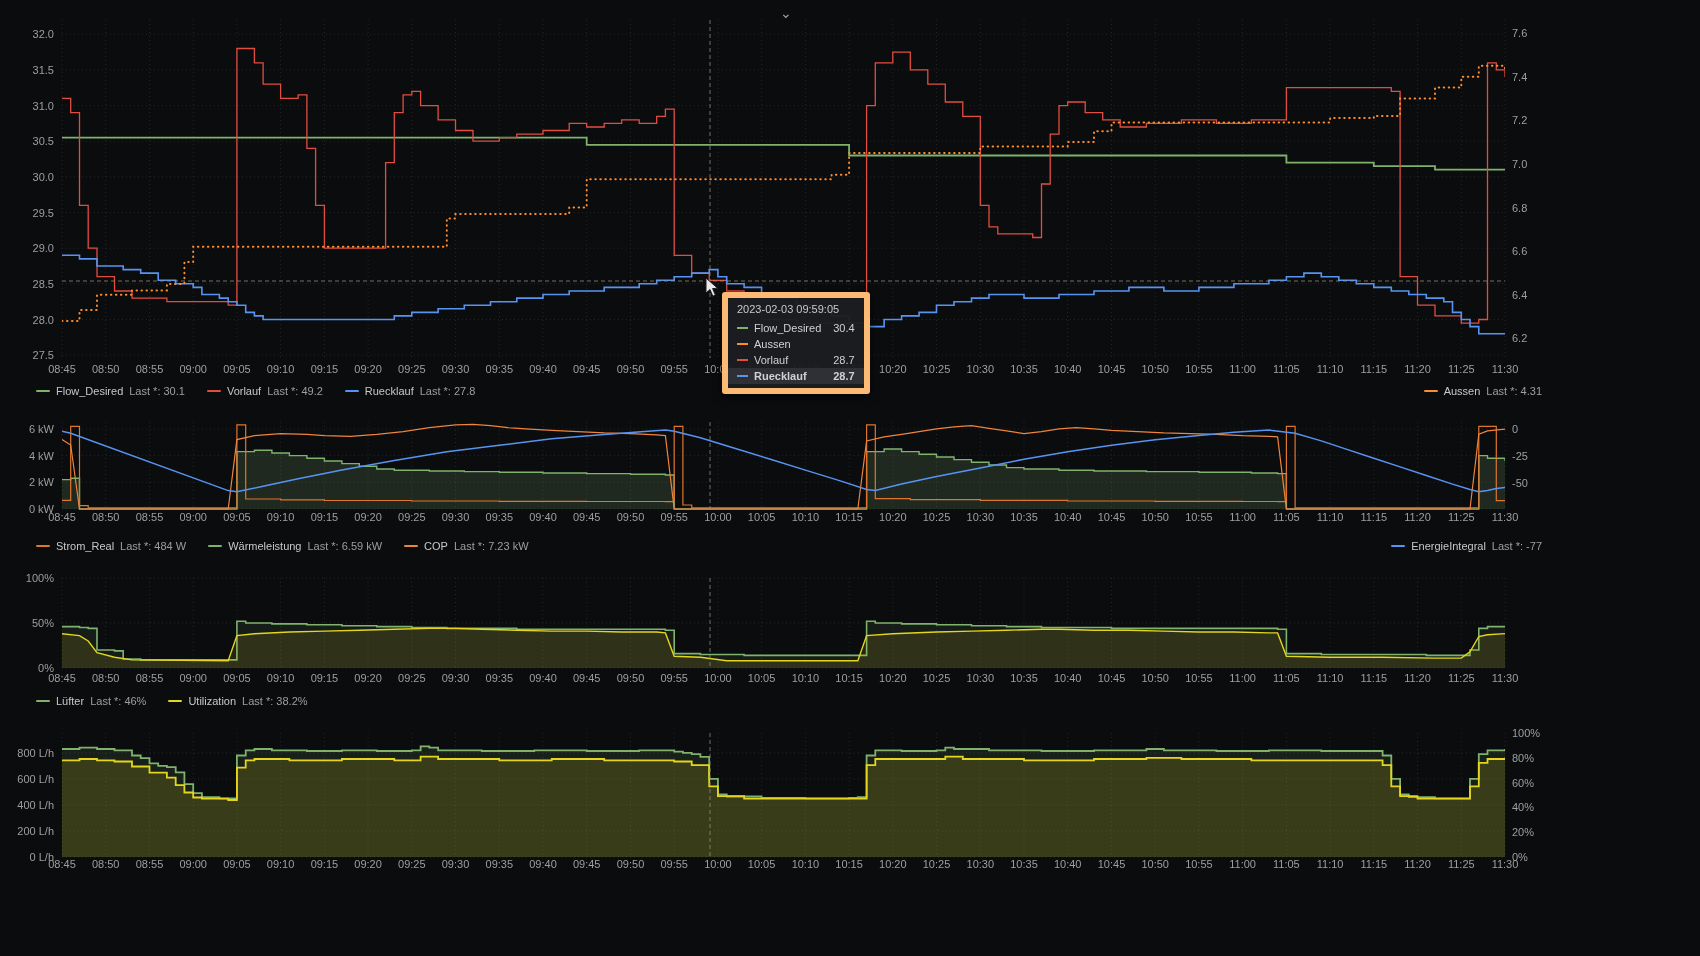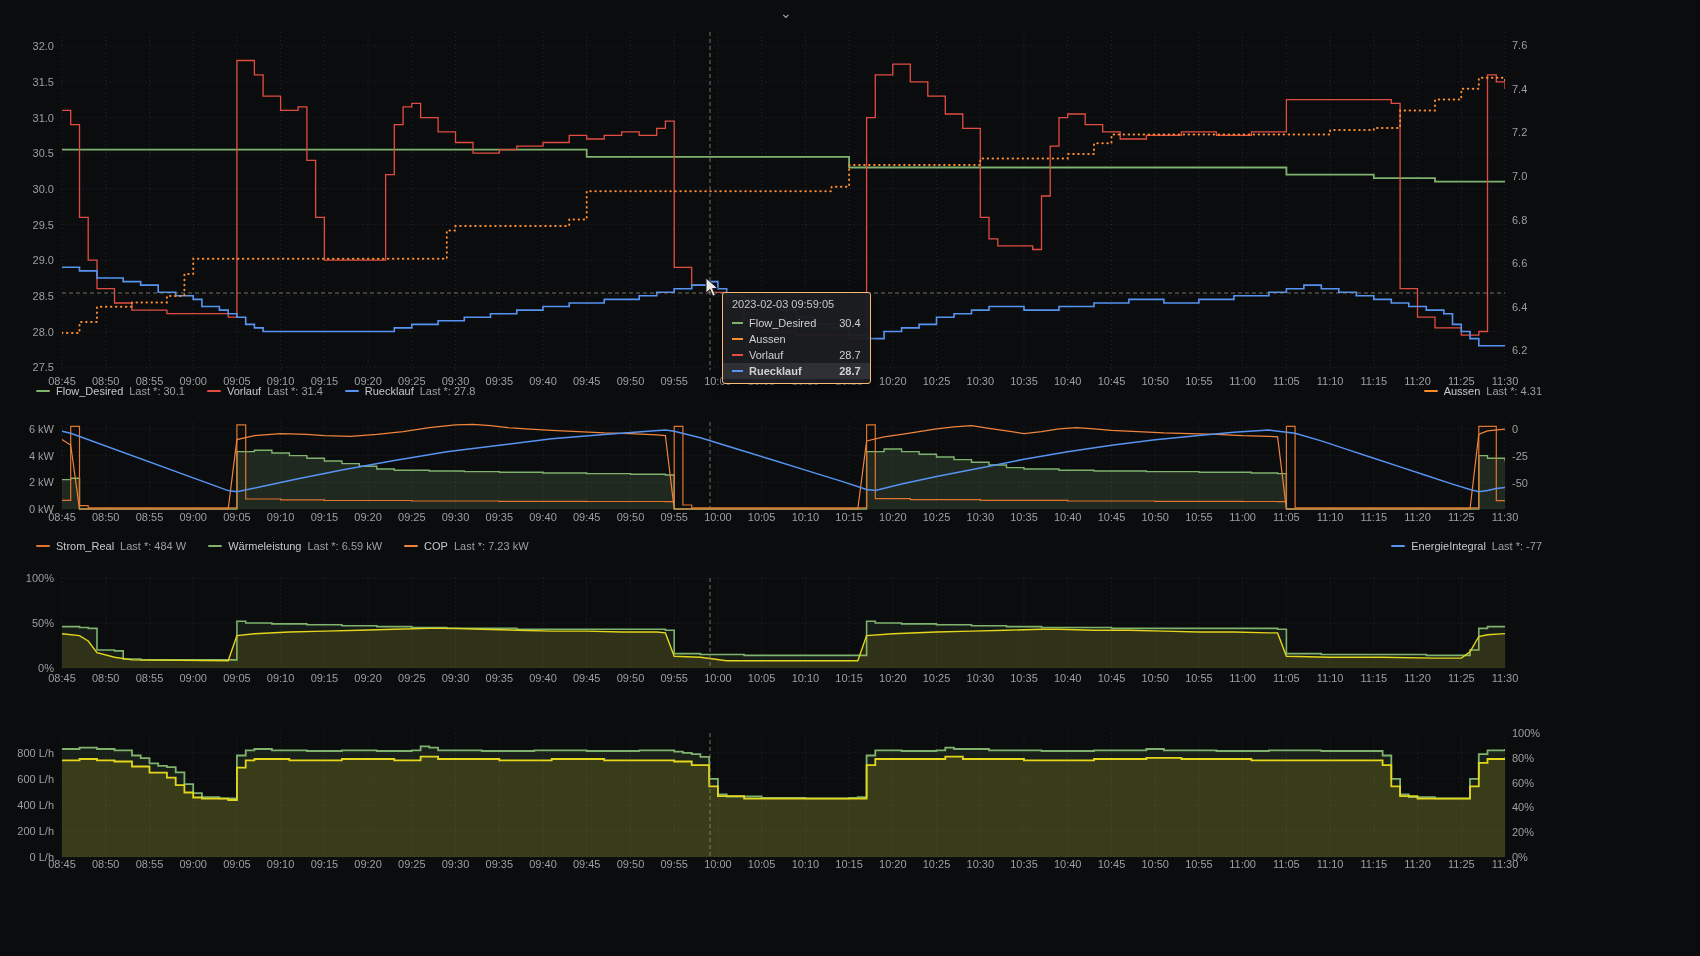--- a/index.html
+++ b/index.html
@@ -1,47 +1,47 @@
 <!DOCTYPE html>
 <html><head>
 <meta charset="utf-8">
 <style>
   html,body{margin:0;padding:0;background:#0b0c0e;}
   body{width:1700px;height:956px;overflow:hidden;position:relative;
        font-family:"Liberation Sans",sans-serif;color:#c7c8c9;}
   .dashboard{position:absolute;inset:0;}
   .chart{position:absolute;left:0;width:1700px;}
-  #chart-0{top:12px;height:378px;}
+  #chart-0{top:0;height:378px;}
   #chart-1{top:416px;height:112px;}
   #chart-2{top:572px;height:116px;}
   #chart-3{top:726px;height:148px;}
   svg{display:block;}
   svg text{font-family:"Liberation Sans",sans-serif;font-size:11px;fill:#9d9fa1;}
   .grid-line{stroke:#232529;stroke-width:1;stroke-dasharray:1 3;}
   .crosshair-line{stroke:#95937c;stroke-width:1;stroke-dasharray:4 3;opacity:.75;}
   .legend{position:absolute;left:0;width:1700px;height:16px;font-size:11px;
           display:flex;align-items:center;}
   #legend-0{top:383px;}
   #legend-1{top:538px;}
   #legend-2{top:693px;}
   .lgroup{display:flex;gap:22px;padding-left:36px;align-items:center;}
   .rgroup{margin-left:auto;display:flex;gap:22px;padding-right:158px;align-items:center;}
   .legend-item{display:flex;align-items:center;gap:6px;cursor:pointer;white-space:nowrap;}
   .swatch{width:14px;height:2px;border-radius:1px;display:inline-block;}
   .lname{color:#c7c8c9;}
   .lval{color:#9d9fa1;text-align:center;}
   .tooltip{position:absolute;left:722px;top:292px;min-width:130px;z-index:6;
-           background:rgba(28,29,33,.96);border:1px solid #fdba74;border-radius:3px;
+           background:rgba(28,29,33,.96);border:6px solid #fdba74;border-radius:3px;
            padding:5px 0 4px;font-size:11px;color:#d0d1d2;
            box-shadow:0 3px 10px rgba(0,0,0,.65);}
   .tooltip-title{padding:0 9px 5px;color:#c7c8c9;}
   .trow{display:flex;align-items:center;gap:6px;padding:1px 9px;line-height:14px;}
   .trow .tswatch{width:11px;height:2px;flex:0 0 auto;}
   .trow .tname{flex:1;}
-  .trow .tval{margin-left:17px;}
+  .trow .tval{margin-left:6px;}
   .trow.hl{background:#2e3035;font-weight:bold;}
   .chevron{position:absolute;top:6px;left:780px;z-index:3;color:#9d9fa1;font-size:14px;
            line-height:14px;cursor:pointer;}
   .cursor{position:absolute;left:705px;top:277px;z-index:7;}
 </style>
 </head>
 <body>
 
 <div class="dashboard">
 
@@ -173,21 +173,21 @@
   <div id="legend-0" class="legend">
       <span class="lgroup">
         <span class="legend-item">
           <span class="swatch" style="background: rgb(126, 178, 109);"></span>
           <span class="lname">Flow_Desired</span>
           <span class="lval">Last *: 30.1</span>
         </span>
         <span class="legend-item">
           <span class="swatch" style="background: rgb(226, 77, 66);"></span>
           <span class="lname">Vorlauf</span>
-          <span class="lval">Last *: 31.4</span>
+          <span class="lval">Last *: 49.2</span>
         </span>
         <span class="legend-item">
           <span class="swatch" style="background: rgb(87, 148, 242);"></span>
           <span class="lname">Ruecklauf</span>
           <span class="lval">Last *: 27.8</span>
         </span>
       </span>
       <span class="rgroup">
         <span class="legend-item">
           <span class="swatch" style="background: rgb(255, 139, 42);"></span>
@@ -420,20 +420,34 @@
         <g clip-path="url(#clip2)">
           <path d="M62.0,54.6L79.5,54.6L79.5,55.5L88.2,55.5L88.2,56.4L97.0,56.4L97.0,78.0L114.5,78.0L114.5,78.9L123.2,78.9L123.2,87.0L140.7,87.0L140.7,87.9L228.2,87.9L228.2,87.9L236.9,87.9L236.9,49.2L245.7,49.2L245.7,51.0L271.9,51.0L271.9,51.9L306.9,51.9L306.9,52.8L341.9,52.8L341.9,53.7L376.8,53.7L376.8,54.6L411.8,54.6L411.8,55.5L446.8,55.5L446.8,56.4L481.8,56.4L481.8,56.4L516.8,56.4L516.8,57.3L569.2,57.3L569.2,57.3L621.7,57.3L621.7,57.3L665.4,57.3L665.4,58.2L674.2,58.2L674.2,81.6L700.4,81.6L700.4,82.5L744.1,82.5L744.1,83.4L857.8,83.4L857.8,83.4L866.6,83.4L866.6,49.2L875.3,49.2L875.3,51.0L901.6,51.0L901.6,51.9L936.5,51.9L936.5,52.8L971.5,52.8L971.5,53.7L1006.5,53.7L1006.5,54.6L1041.5,54.6L1041.5,55.5L1076.5,55.5L1076.5,55.5L1111.5,55.5L1111.5,56.4L1163.9,56.4L1163.9,56.4L1216.4,56.4L1216.4,56.4L1268.9,56.4L1268.9,56.4L1277.6,56.4L1277.6,57.3L1286.4,57.3L1286.4,81.6L1321.3,81.6L1321.3,82.5L1373.8,82.5L1373.8,82.5L1426.3,82.5L1426.3,83.4L1461.3,83.4L1461.3,83.4L1470.0,83.4L1470.0,78.0L1478.8,78.0L1478.8,56.4L1487.5,56.4L1487.5,54.6L1505.0,54.6L1505.0,54.6L1505.0,96L62.0,96Z" fill="#7eb26d" fill-opacity="0.1" stroke="none"></path>
           <path d="M62.0,54.6L79.5,54.6L79.5,55.5L88.2,55.5L88.2,56.4L97.0,56.4L97.0,78.0L114.5,78.0L114.5,78.9L123.2,78.9L123.2,87.0L140.7,87.0L140.7,87.9L228.2,87.9L228.2,87.9L236.9,87.9L236.9,49.2L245.7,49.2L245.7,51.0L271.9,51.0L271.9,51.9L306.9,51.9L306.9,52.8L341.9,52.8L341.9,53.7L376.8,53.7L376.8,54.6L411.8,54.6L411.8,55.5L446.8,55.5L446.8,56.4L481.8,56.4L481.8,56.4L516.8,56.4L516.8,57.3L569.2,57.3L569.2,57.3L621.7,57.3L621.7,57.3L665.4,57.3L665.4,58.2L674.2,58.2L674.2,81.6L700.4,81.6L700.4,82.5L744.1,82.5L744.1,83.4L857.8,83.4L857.8,83.4L866.6,83.4L866.6,49.2L875.3,49.2L875.3,51.0L901.6,51.0L901.6,51.9L936.5,51.9L936.5,52.8L971.5,52.8L971.5,53.7L1006.5,53.7L1006.5,54.6L1041.5,54.6L1041.5,55.5L1076.5,55.5L1076.5,55.5L1111.5,55.5L1111.5,56.4L1163.9,56.4L1163.9,56.4L1216.4,56.4L1216.4,56.4L1268.9,56.4L1268.9,56.4L1277.6,56.4L1277.6,57.3L1286.4,57.3L1286.4,81.6L1321.3,81.6L1321.3,82.5L1373.8,82.5L1373.8,82.5L1426.3,82.5L1426.3,83.4L1461.3,83.4L1461.3,83.4L1470.0,83.4L1470.0,78.0L1478.8,78.0L1478.8,56.4L1487.5,56.4L1487.5,54.6L1505.0,54.6L1505.0,54.6" fill="none" stroke="#7eb26d" stroke-width="1.6"></path>
           <path d="M62.0,61.8L79.5,63.6L88.2,69.0L97.0,80.7L114.5,85.2L132.0,87.9L228.2,88.8L236.9,63.6L254.4,61.8L289.4,60.0L324.4,59.1L359.3,58.2L394.3,57.3L429.3,56.4L455.5,56.4L481.8,57.3L516.8,58.2L551.7,59.1L586.7,59.1L621.7,60.0L656.7,60.0L665.4,60.9L674.2,84.3L700.4,85.2L726.7,88.8L857.8,88.8L866.6,63.6L892.8,61.8L936.5,60.0L971.5,59.1L1006.5,58.2L1041.5,57.3L1059.0,57.3L1094.0,58.2L1128.9,58.2L1163.9,59.1L1198.9,60.0L1233.9,60.0L1268.9,60.9L1277.6,60.9L1286.4,84.3L1330.1,85.2L1382.6,85.2L1435.0,86.1L1461.3,86.1L1470.0,79.8L1478.8,64.5L1487.5,62.7L1505.0,61.6L1505.0,96L62.0,96Z" fill="#e3d61d" fill-opacity="0.12" stroke="none"></path>
           <path d="M62.0,61.8L79.5,63.6L88.2,69.0L97.0,80.7L114.5,85.2L132.0,87.9L228.2,88.8L236.9,63.6L254.4,61.8L289.4,60.0L324.4,59.1L359.3,58.2L394.3,57.3L429.3,56.4L455.5,56.4L481.8,57.3L516.8,58.2L551.7,59.1L586.7,59.1L621.7,60.0L656.7,60.0L665.4,60.9L674.2,84.3L700.4,85.2L726.7,88.8L857.8,88.8L866.6,63.6L892.8,61.8L936.5,60.0L971.5,59.1L1006.5,58.2L1041.5,57.3L1059.0,57.3L1094.0,58.2L1128.9,58.2L1163.9,59.1L1198.9,60.0L1233.9,60.0L1268.9,60.9L1277.6,60.9L1286.4,84.3L1330.1,85.2L1382.6,85.2L1435.0,86.1L1461.3,86.1L1470.0,79.8L1478.8,64.5L1487.5,62.7L1505.0,61.6" fill="none" stroke="#e3d61d" stroke-width="1.4"></path>
         </g>
         <g>
           <line x1="710.0" y1="6" x2="710.0" y2="96" class="crosshair-line"></line>
         </g>
       </svg>
+    </div>
+  <div id="legend-2" class="legend">
+      <span class="lgroup">
+        <span class="legend-item">
+          <span class="swatch" style="background: rgb(126, 178, 109);"></span>
+          <span class="lname">Lüfter</span>
+          <span class="lval">Last *: 46%</span>
+        </span>
+        <span class="legend-item">
+          <span class="swatch" style="background: rgb(227, 214, 29);"></span>
+          <span class="lname">Utilization</span>
+          <span class="lval">Last *: 38.2%</span>
+        </span>
+      </span>
     </div>
 
   <div id="chart-3" class="chart">
       <svg width="1700" height="148">
         <g>
           <line x1="62" y1="26.9" x2="1505" y2="26.9" class="grid-line"></line>
           <line x1="62" y1="52.9" x2="1505" y2="52.9" class="grid-line"></line>
           <line x1="62" y1="79.0" x2="1505" y2="79.0" class="grid-line"></line>
           <line x1="62" y1="105.0" x2="1505" y2="105.0" class="grid-line"></line>
           <line x1="62" y1="131.0" x2="1505" y2="131.0" class="grid-line"></line>

